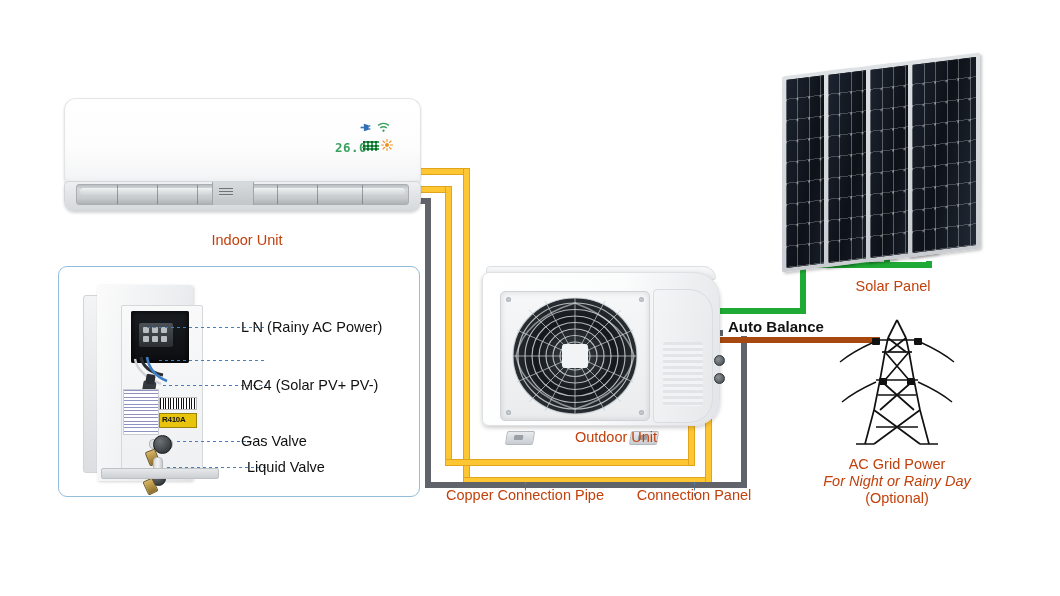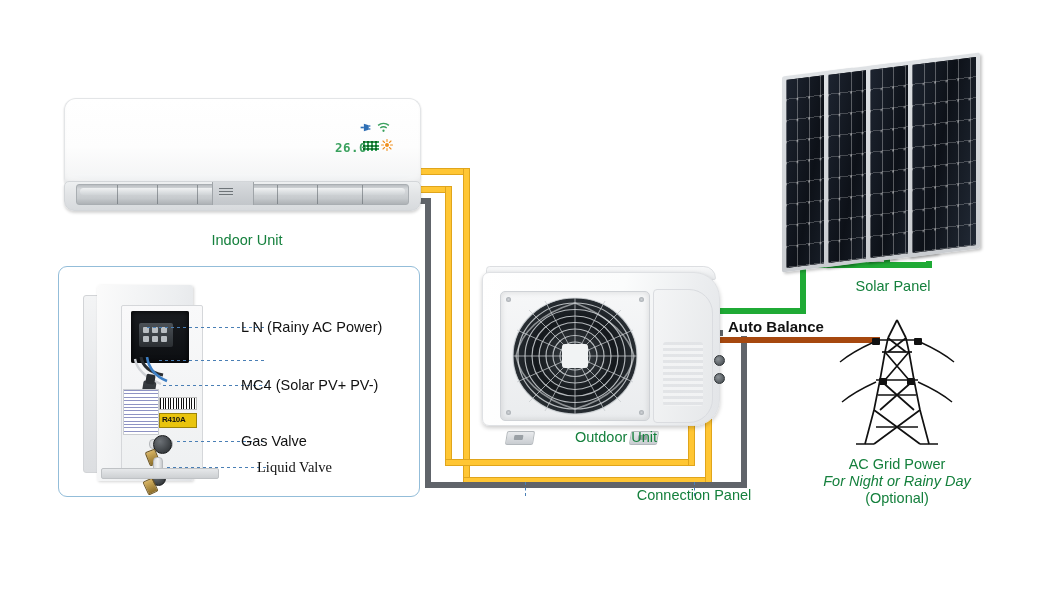--- a/index.html
+++ b/index.html
@@ -1,19 +1,19 @@
 <!DOCTYPE html>
 <html><head>
 <meta charset="utf-8">
 <style>
   html,body{margin:0;padding:0;background:#ffffff;}
   body{width:1060px;height:596px;position:relative;overflow:hidden;
        font-family:"Liberation Sans",sans-serif;color:#1b1b1b;}
   .stage{position:absolute;inset:0;}
-  .lbl{position:absolute;font-size:14.5px;color:#15803d;white-space:nowrap;}
+  .lbl{position:absolute;font-size:14.5px;color:#c2410c;white-space:nowrap;}
   .lbl.c{transform:translateX(-50%);text-align:center;}
 
   
   #indoor{position:absolute;left:64px;top:98px;width:355px;height:118px;}
   .iu-body{position:absolute;left:0;top:0;width:355px;height:86px;border-radius:12px 12px 6px 6px;
     background:linear-gradient(#ffffff 0%,#fdfdfd 55%,#f2f3f4 100%);
     box-shadow:0 1px 2px rgba(0,0,0,.18), inset 0 -5px 9px -6px rgba(0,0,0,.15);
     border:1px solid #e3e5e7;border-bottom:none;}
   .iu-body:after{content:"";position:absolute;left:2%;right:2%;bottom:-1px;height:12px;
     border-radius:0 0 40% 40%/0 0 100% 100%;
@@ -328,20 +328,21 @@
           <rect x="69" y="60" width="8" height="7" rx="1"></rect>
       </g>
     </svg>
   </div>
   <div class="lbl c" style="left:897px;top:456px;">AC Grid Power</div>
   <div class="lbl c" style="left:897px;top:473px;font-style:italic;">For Night or Rainy Day</div>
   <div class="lbl c" style="left:897px;top:490px;">(Optional)</div>
 
   <div class="lead" style="left:525px;top:482px;width:1px;height:14px;background:none;border-left:1px dashed #4a7fb5;"></div>
   <div class="lead" style="left:694px;top:482px;width:1px;height:14px;background:none;border-left:1px dashed #4a7fb5;"></div>
+  <div class="lbl c" style="left:525px;top:487px;">Copper Connection Pipe</div>
   <div class="lbl c" style="left:694px;top:487px;">Connection Panel</div>
 
   <div id="legend">
     <div class="photo">
       <div class="pedge"></div>
       <div class="pbody">
         <div class="pinner"></div>
         <div class="pcavity">
           <div class="term">
             <i style="left:4px;top:4px"></i>
@@ -377,16 +378,16 @@
 
     <div class="lead" style="left:88px;top:60px;width:120px;"></div>
     <div class="lead" style="left:100px;top:93px;width:108px;"></div>
     <div class="lead" style="left:104px;top:118px;width:104px;"></div>
     <div class="lead" style="left:118px;top:174px;width:90px;"></div>
     <div class="lead" style="left:108px;top:200px;width:100px;"></div>
 
     <div class="lgitem" style="left:182px;top:52px;">L N (Rainy AC Power)</div>
     <div class="lgitem" style="left:182px;top:110px;">MC4 (Solar PV+ PV-)</div>
     <div class="lgitem" style="left:182px;top:166px;">Gas Valve</div>
-    <div class="lgitem" style="left:198px;top:192px;font-family:Liberation Serif, serif;">Liquid Valve</div>
+    <div class="lgitem" style="left:188px;top:192px;">Liquid Valve</div>
   </div>
 
 </div>
 
 </body></html>

